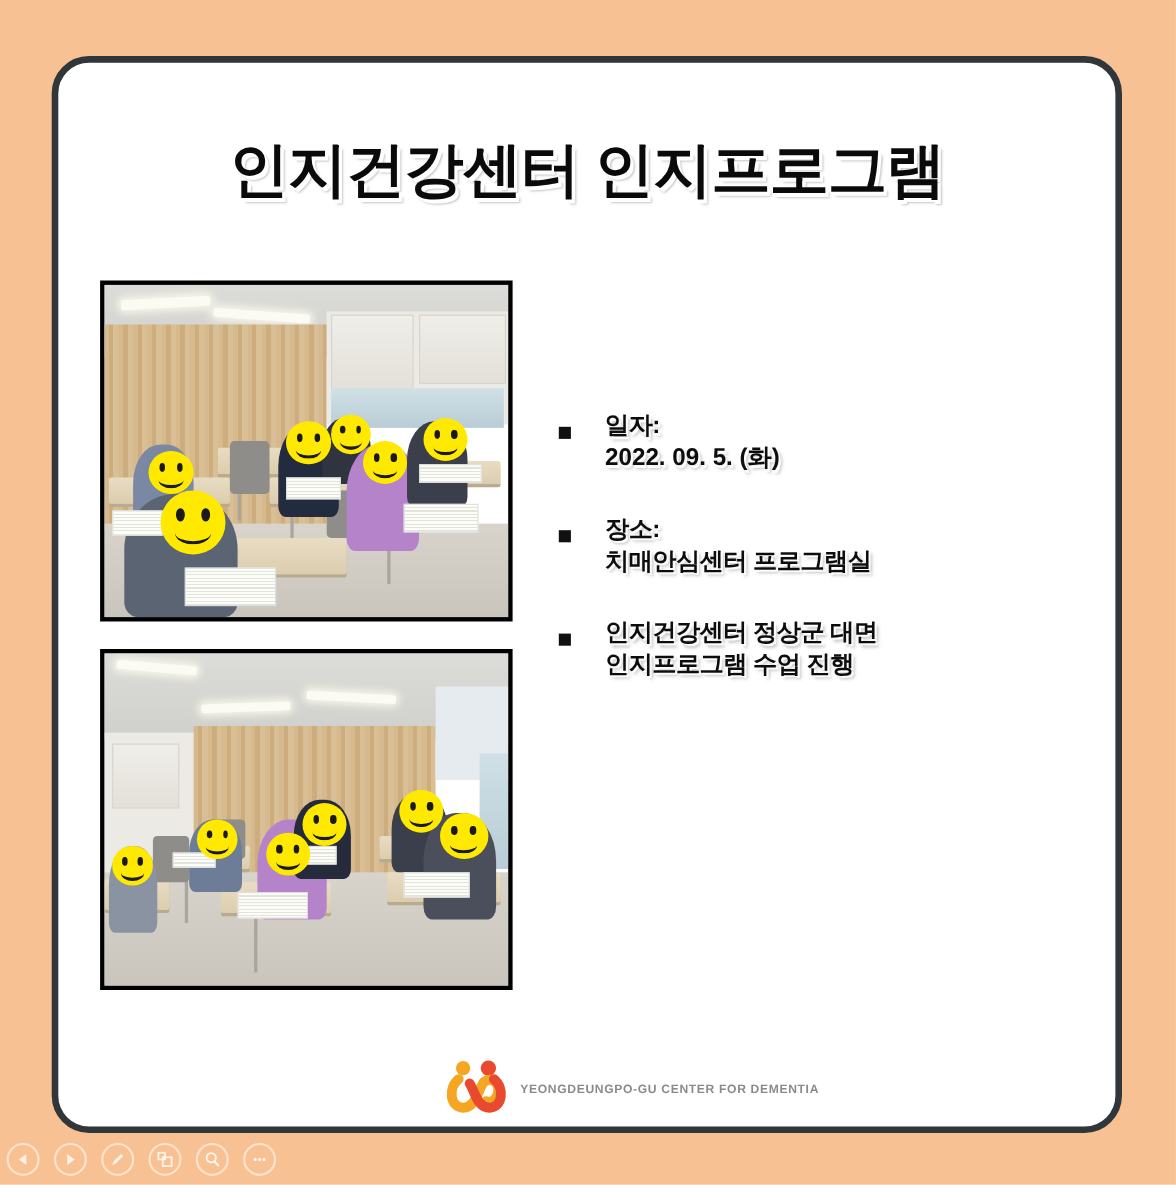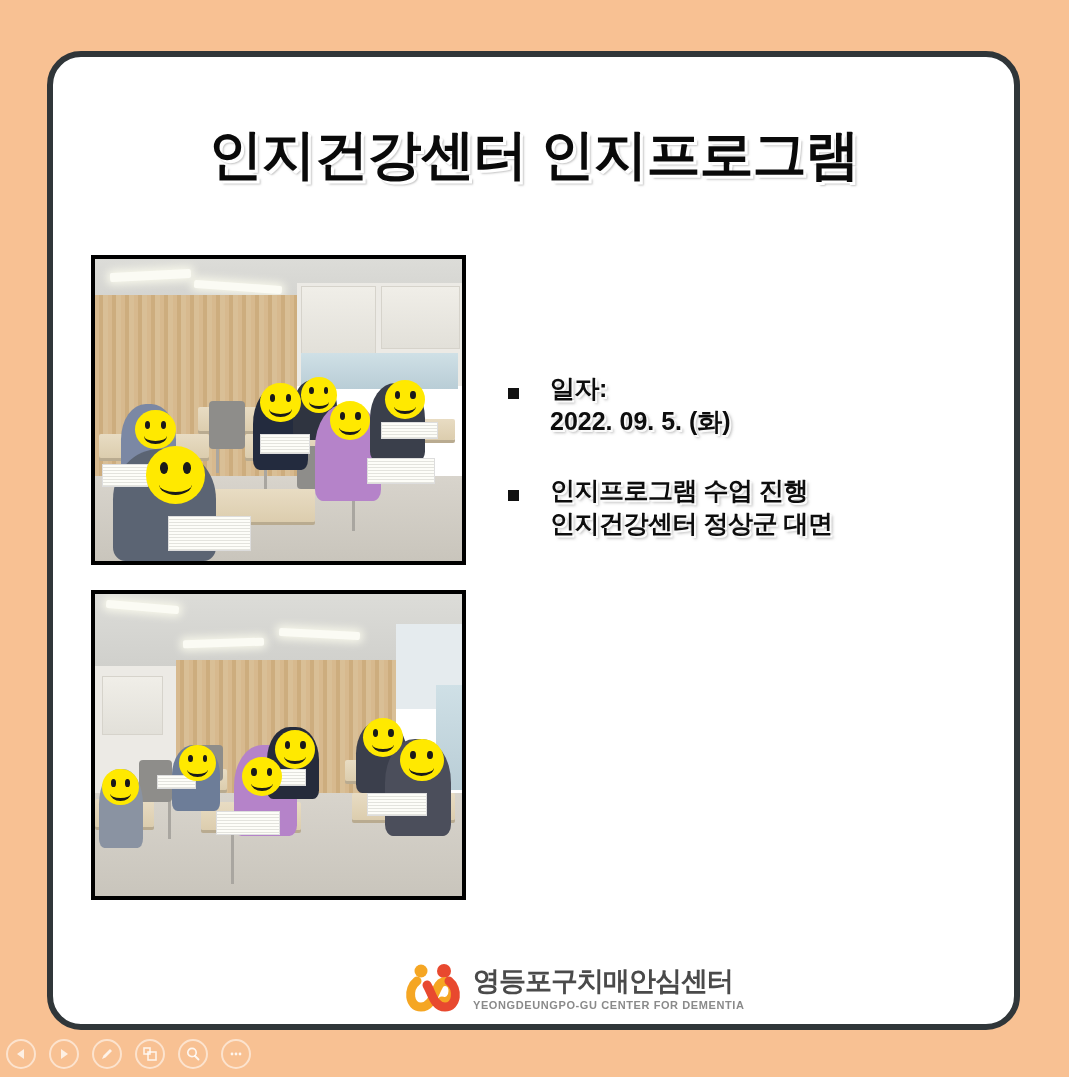--- a/index.html
+++ b/index.html
@@ -66,21 +66,21 @@
   .smiley::after{right:24%;}
   .mouth{position:absolute;left:22%;top:48%;width:56%;height:32%;
         border-bottom:3px solid #1a1a1a;border-radius:0 0 60% 60%;}
 
   
   #info{position:absolute;left:455px;top:315px;width:470px;}
   .bullet-row{position:relative;margin-bottom:36px;}
   .bullet-sq{position:absolute;left:0;top:16px;width:11px;height:11px;background:#111;}
   .bullet-body{padding-left:42px;}
   .b-label,.b-value{
-    font-size:25px;font-weight:bold;color:#0d0d0d;line-height:1.32;
+    font-size:22px;font-weight:bold;color:#0d0d0d;line-height:1.32;
     letter-spacing:-0.5px;white-space:nowrap;
     text-shadow:2px 2px 0 rgba(255,255,255,.9),3px 3px 3px rgba(140,140,140,.6);
   }
   .b-value.date{letter-spacing:0px;}
 
   
   #logo{position:absolute;left:352px;top:906px;display:flex;align-items:center;gap:12px;}
   #logo-mark{width:56px;height:52px;}
   #logo-text{display:flex;flex-direction:column;line-height:1;}
   #logo-ko{font-size:27px;font-weight:bold;color:#4a4a4a;letter-spacing:-1px;}
@@ -224,44 +224,45 @@
       <span class="bullet-sq"></span>
       <div class="bullet-body">
         <div class="b-label">일자:</div>
         <div class="b-value date">2022. 09. 5. (화)</div>
       </div>
     </div>
 
     <div class="bullet-row">
       <span class="bullet-sq"></span>
       <div class="bullet-body">
+        <div class="b-label">장소:</div>
+        <div class="b-value">치매안심센터 프로그램실</div>
       </div>
     </div>
 
     <div class="bullet-row">
       <span class="bullet-sq"></span>
       <div class="bullet-body">
+        <div class="b-value">인지건강센터 정상군 대면</div>
         <div class="b-value">인지프로그램 수업 진행</div>
-        <div class="b-value">인지건강센터 정상군 대면</div>
       </div>
     </div>
 
   </div>
 
   <div id="logo">
     <span id="logo-mark">
       <svg viewBox="0 0 56 52" width="56" height="52">
         <circle cx="16" cy="8" r="6.5" fill="#f5a623"></circle>
         <circle cx="39" cy="8" r="7" fill="#e8492f"></circle>
         <path d="M12 18 C2 26, 4 44, 16 44 C27 44, 29 30, 34 22 C38 16, 48 18, 48 28 C48 36, 42 40, 37 38" fill="none" stroke="#f5a623" stroke-width="9" stroke-linecap="round"></path>
         <path d="M44 18 C54 26, 52 44, 40 44 C29 44, 27 30, 22 22" fill="none" stroke="#e8492f" stroke-width="9" stroke-linecap="round"></path>
       </svg>
     </span>
     <span id="logo-text">
-      <span id="logo-ko">영등포구치매안심센터</span>
       <span id="logo-en">YEONGDEUNGPO-GU CENTER FOR DEMENTIA</span>
     </span>
   </div>
 
 </div>
 
 <div id="toolbar">
 
   <div class="tb-btn">
     <svg width="14" height="14" viewBox="0 0 14 14">

